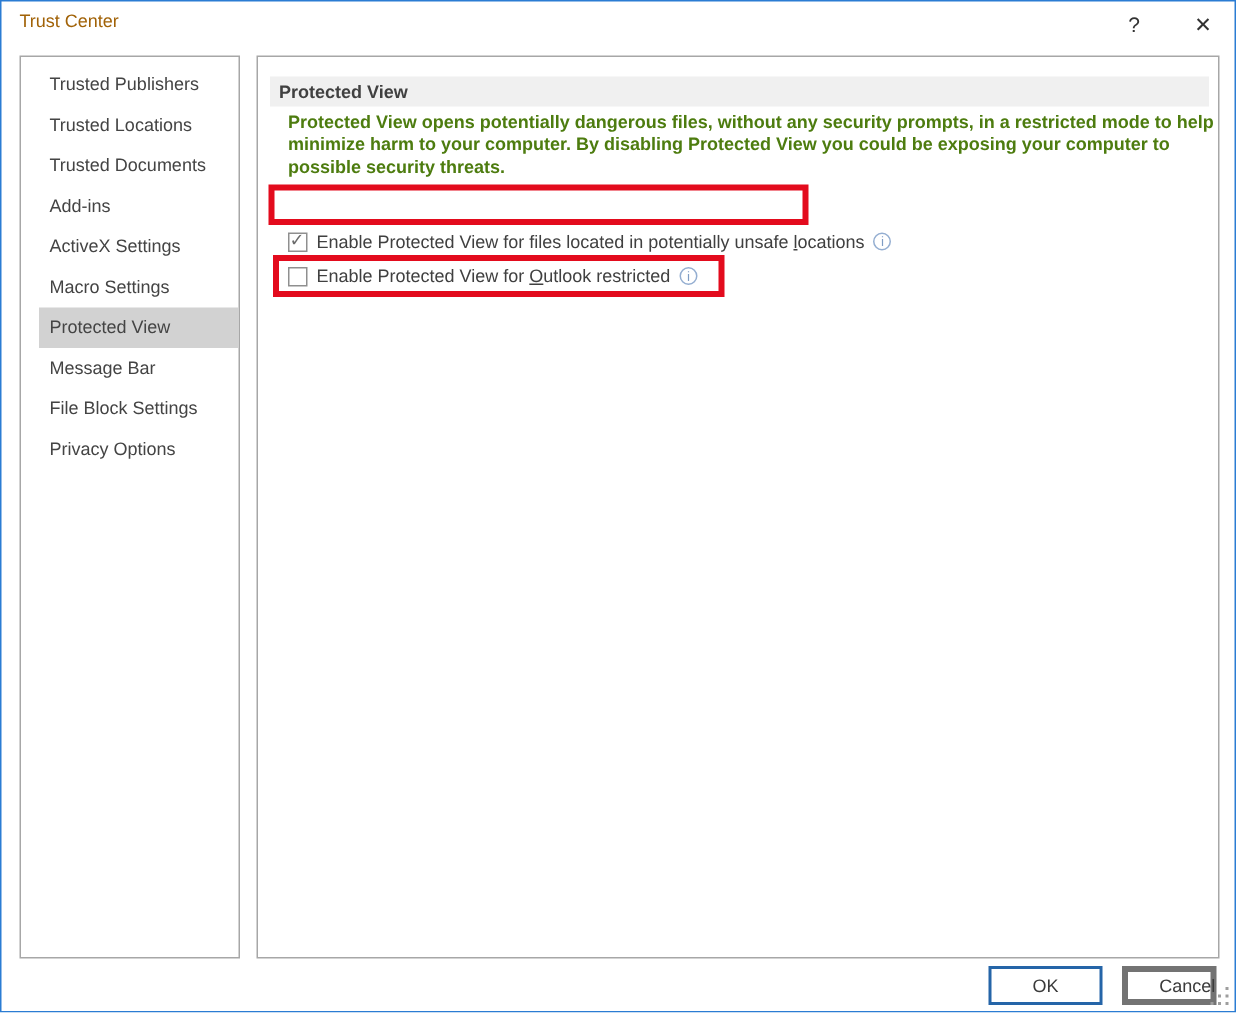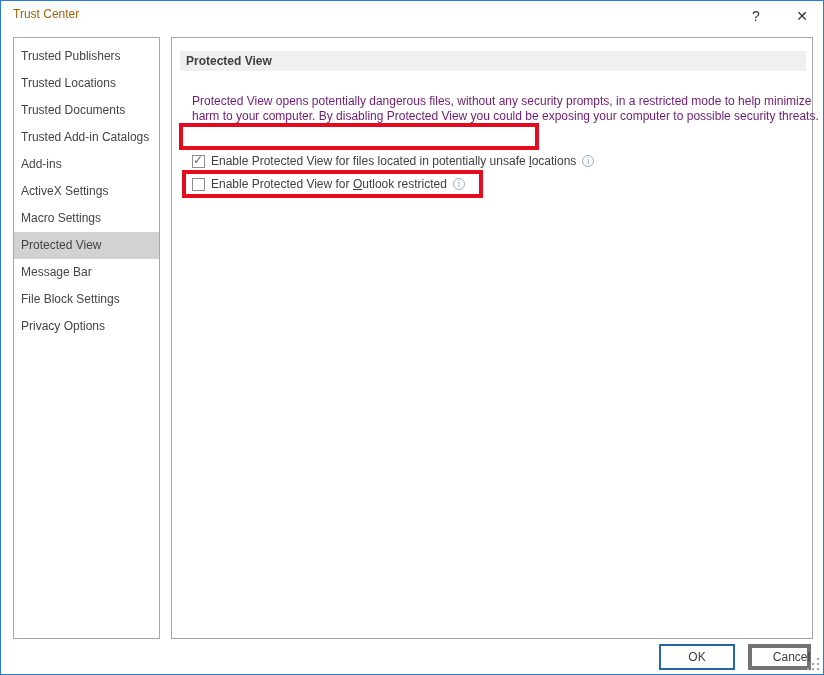--- a/index.html
+++ b/index.html
@@ -12,33 +12,33 @@
   }
   
   .title { position:absolute; left:12px; top:6px; font-size:12px; color:#a16207; }
   .win-btn { position:absolute; top:3px; width:26px; height:24px; text-align:center;
     line-height:24px; color:#333; cursor:default; }
   .help-btn { left:742px; font-size:14px; }
   .close-btn { left:788px; font-size:14px; }
 
   
   .sidebar { position:absolute; left:12px; top:36px; width:147px; height:602px;
-    border:1px solid #a7a7a7; box-sizing:border-box; background:#fff; padding-top:5px; }
+    border:1px solid #a7a7a7; box-sizing:border-box; background:#fff; padding-top:5px;padding-left:12px; }
   .side-item { height:27px; line-height:27px; padding-left:7px; font-size:12px;
     color:#444; white-space:nowrap; cursor:default; }
   .side-item.selected { background:#d2d2d2; }
 
   
   .main { position:absolute; left:170px; top:36px; width:642px; height:602px;
     border:1px solid #a7a7a7; box-sizing:border-box; background:#fff; }
   .section-header { position:absolute; left:8px; top:13px; width:626px; height:20px;
     background:#f0f0f0; font-weight:bold; font-size:12px; line-height:20px;
     padding-left:6px; box-sizing:border-box; color:#404040; }
-  .description { position:absolute; left:20px; top:56px; width:628px; font-size:12px;
-    line-height:15px; color:#701a75; }
+  .description { position:absolute; left:20px; top:36px; width:628px; font-size:12px;
+    line-height:15px; color:#4d7c0f;font-weight:bold; }
 
   
   .cb-row { position:absolute; left:20px; height:20px; display:flex; align-items:center;
     font-size:12px; color:#404040; }
   .row-1 { top:89px; } .row-2 { top:113px; } .row-3 { top:136px; }
   .checkbox { width:13px; height:13px; border:1px solid #8f8f8f; background:#fff;
     margin-right:6px; box-sizing:border-box; position:relative; flex:0 0 auto; }
   .checkbox.pressed { background:#cbcbcb; }
   .checkbox .check { position:absolute; left:0px; top:-2px; font-size:12px;
     color:#6b6b6b; line-height:13px; }
@@ -80,21 +80,20 @@
     <span>?</span>
   </div>
   <div class="win-btn close-btn">
     <span>✕</span>
   </div>
 
   <div class="sidebar">
     <div class="side-item">Trusted Publishers</div>
     <div class="side-item">Trusted Locations</div>
     <div class="side-item">Trusted Documents</div>
-    <div class="side-item">Trusted Add-in Catalogs</div>
     <div class="side-item">Add-ins</div>
     <div class="side-item">ActiveX Settings</div>
     <div class="side-item">Macro Settings</div>
     <div class="side-item selected">Protected View</div>
     <div class="side-item">Message Bar</div>
     <div class="side-item">File Block Settings</div>
     <div class="side-item">Privacy Options</div>
   </div>
 
   <div class="main">

